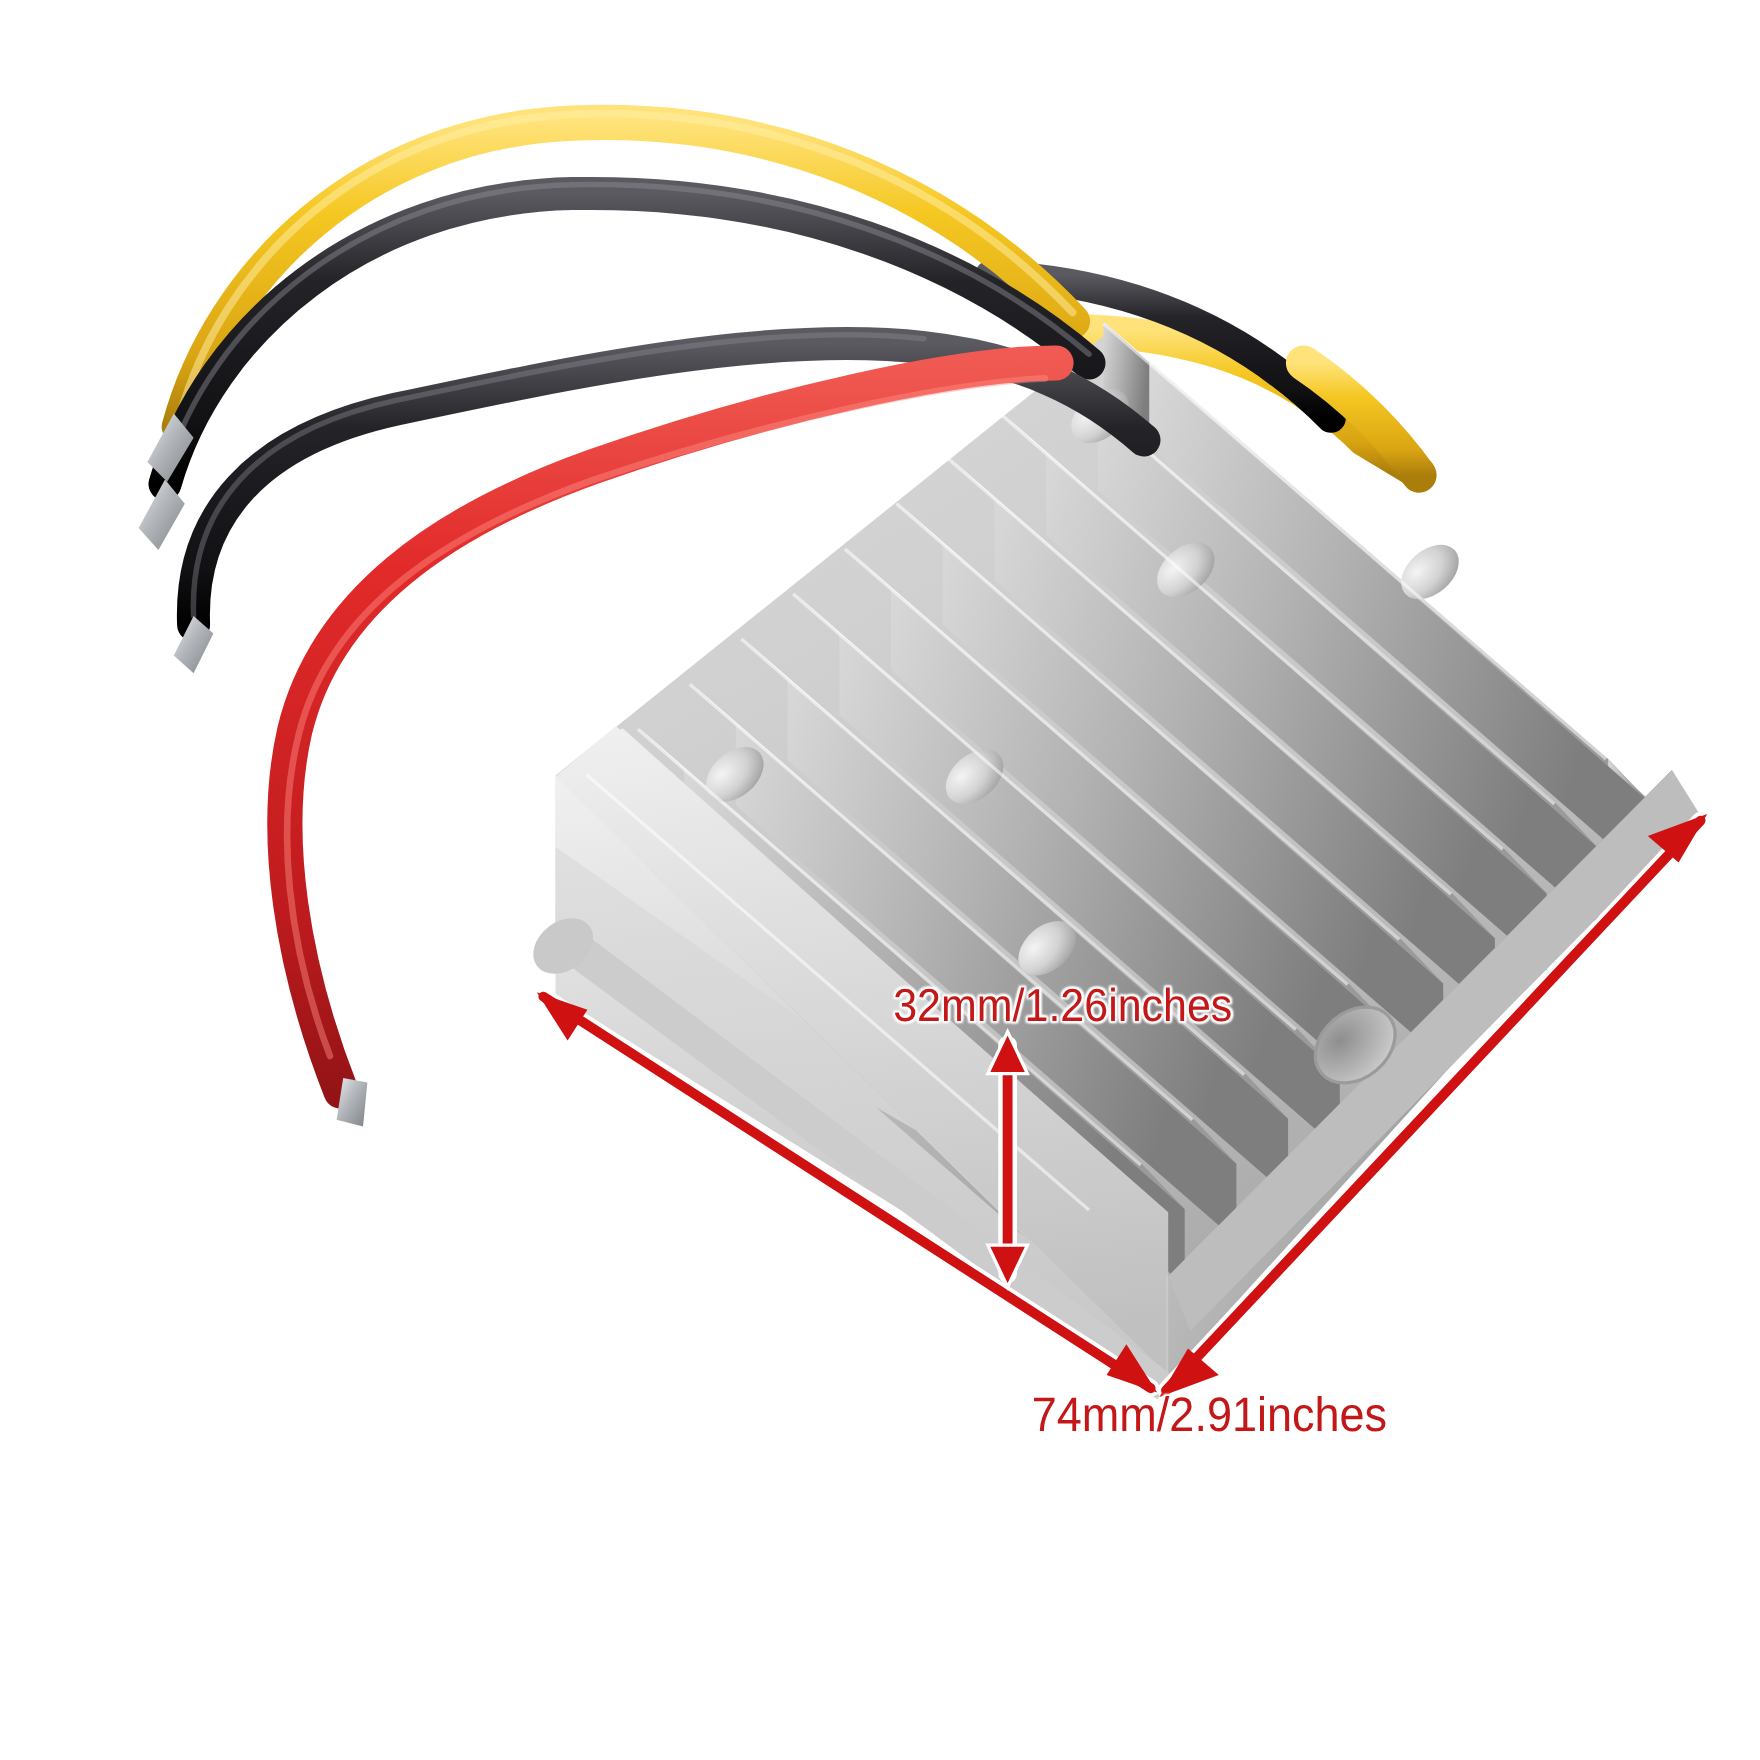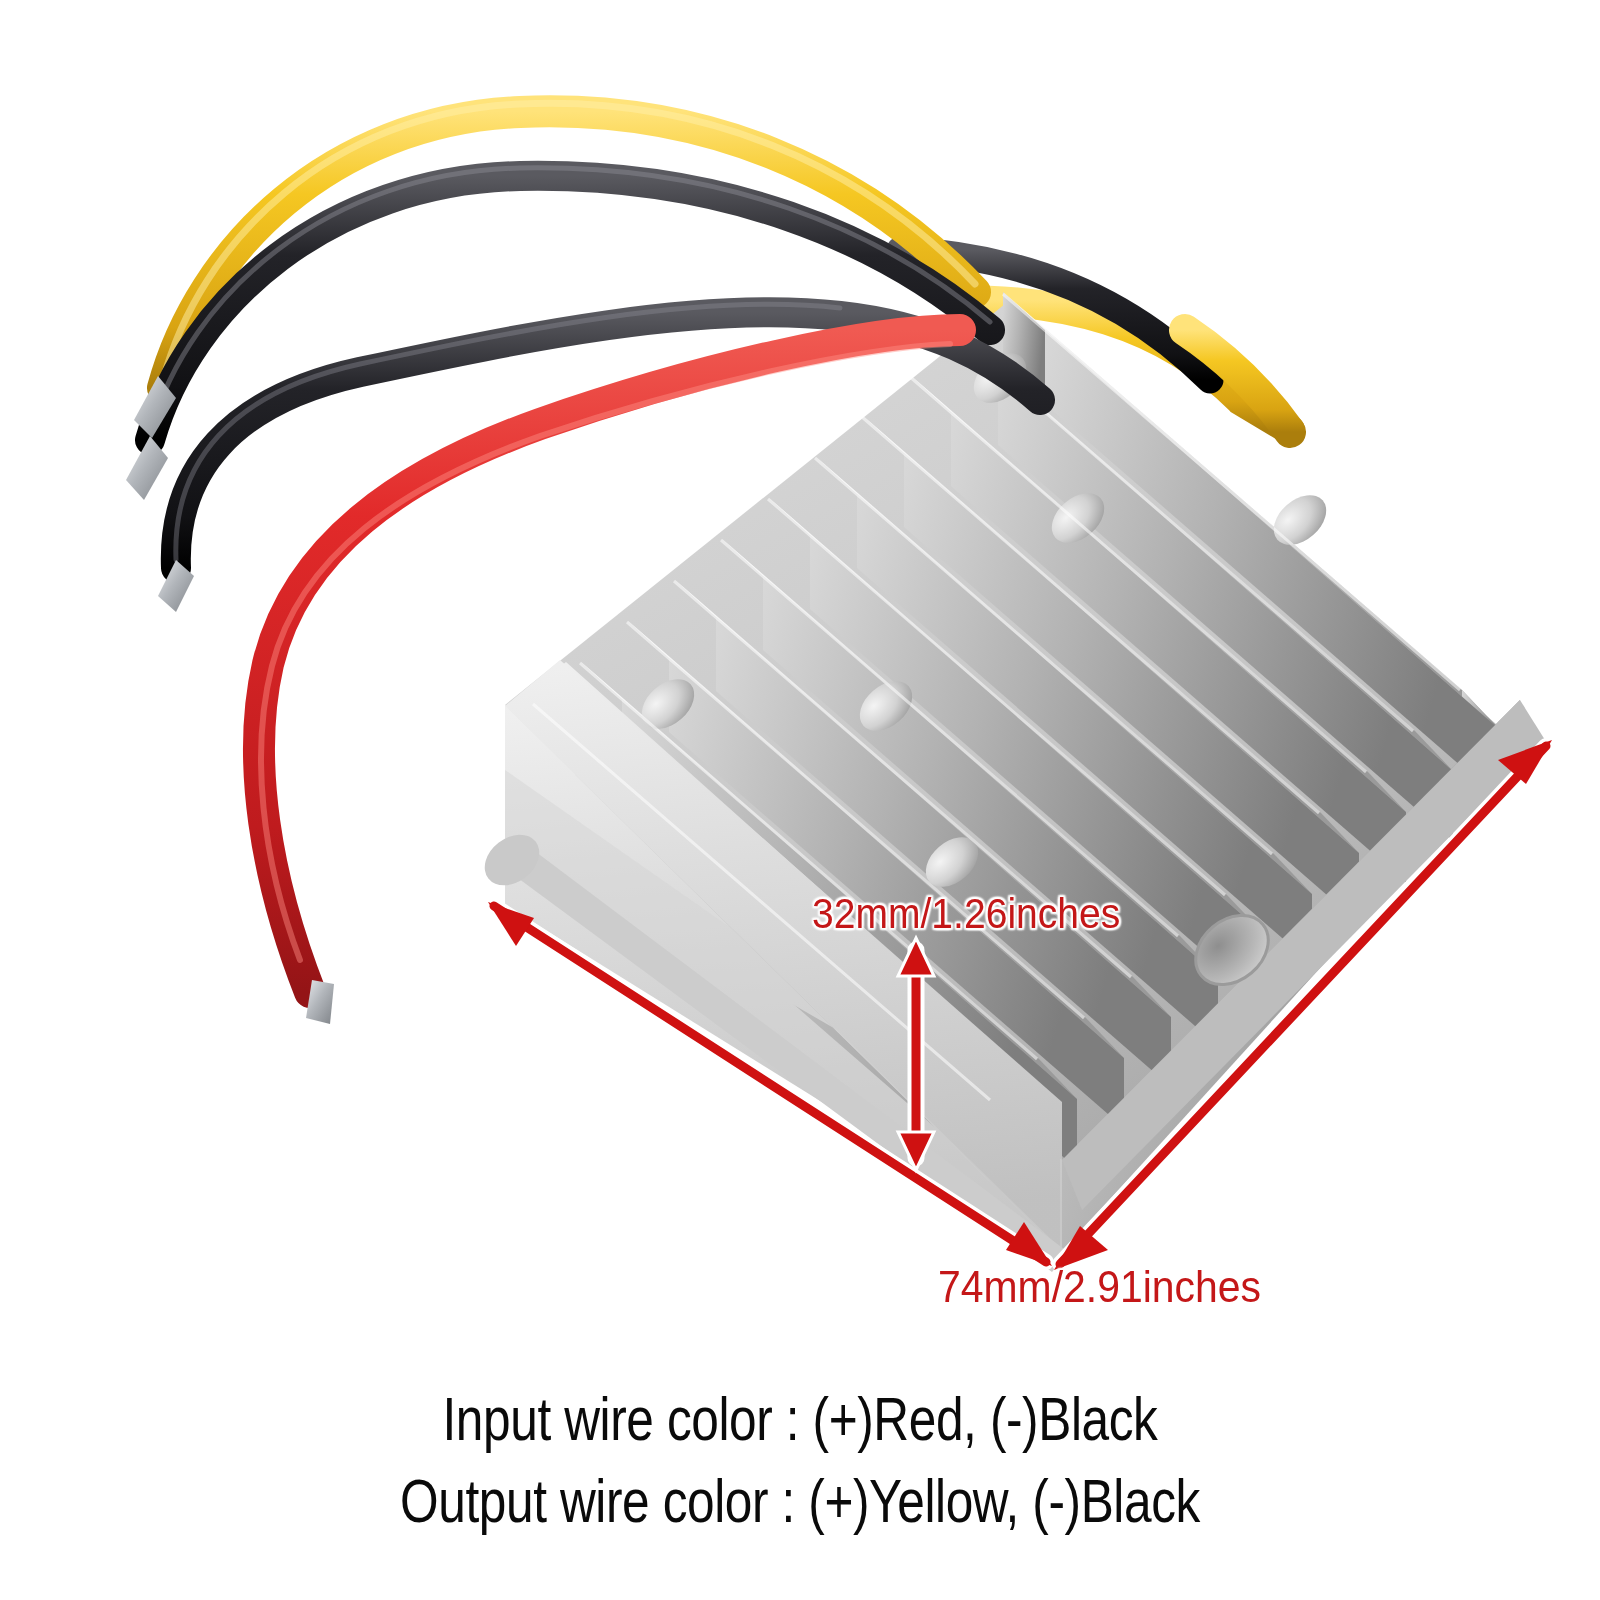--- a/index.html
+++ b/index.html
@@ -264,18 +264,14 @@
         <path d="M916,938 L934,976 L898,976 Z" fill="#cf1111" stroke="#ffffff" stroke-width="3"></path>
         <path d="M916,1170 L934,1132 L898,1132 Z" fill="#cf1111" stroke="#ffffff" stroke-width="3"></path>
       </g>
     </g>
   </svg>
 
   <div class="dim-label" id="dim-height-label">32mm/1.26inches</div>
 
   <div class="dim-label" id="dim-width-label">74mm/2.91inches</div>
 
-  <div class="caption-block">
-    <div class="caption-line">Input wire color : (+)Red, (-)Black</div>
-    <div class="caption-line">Output wire color : (+)Yellow, (-)Black</div>
-  </div>
 
 </div>
 
 </body></html>

